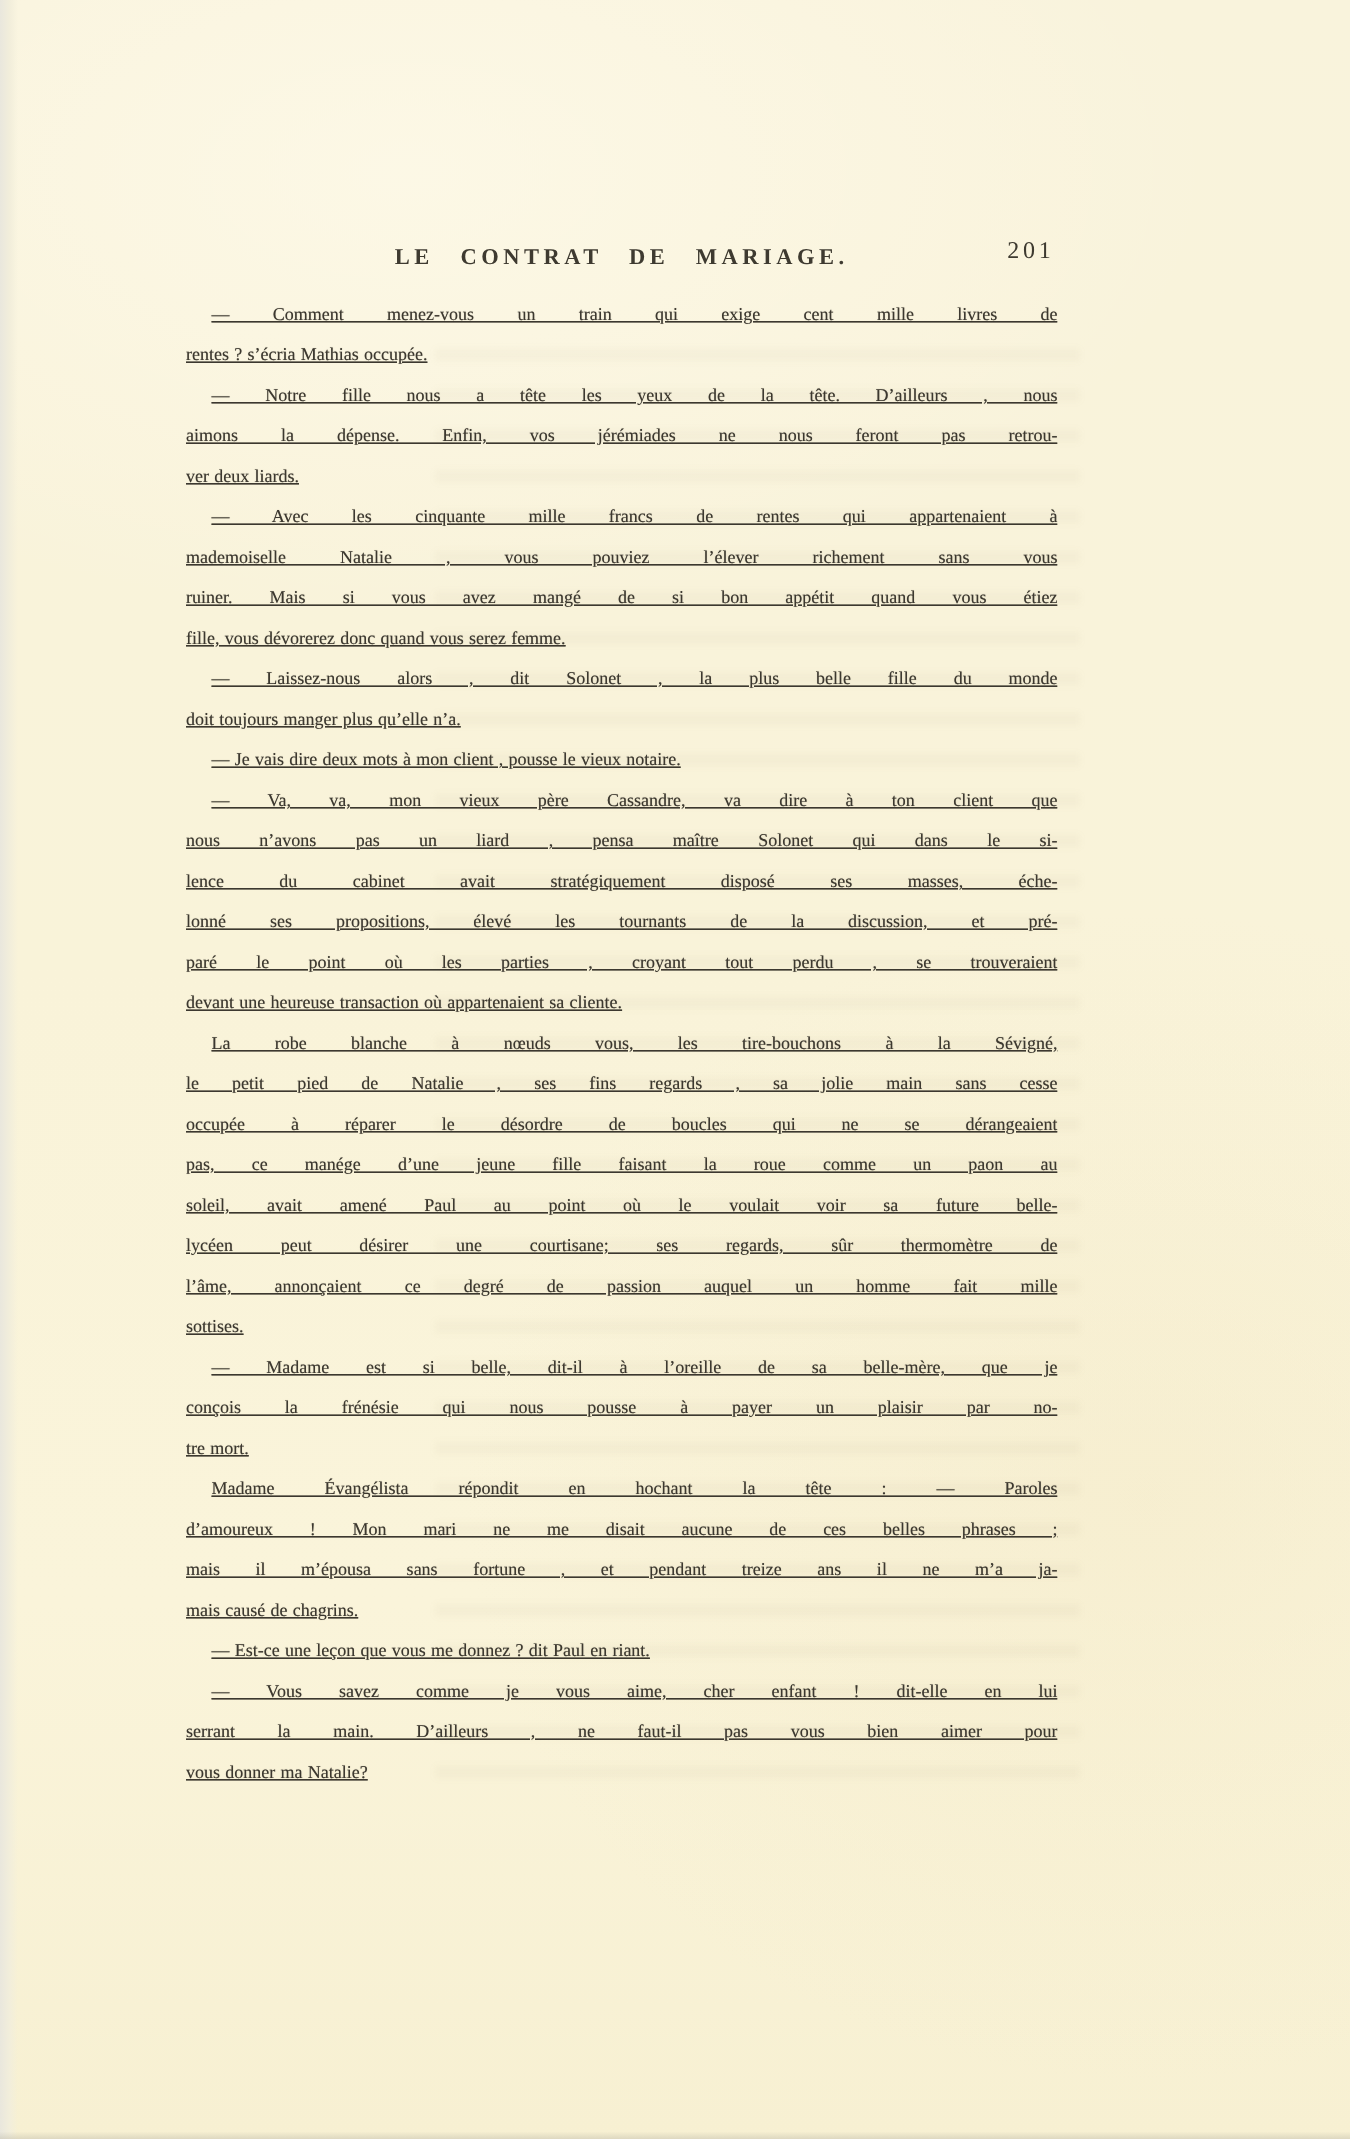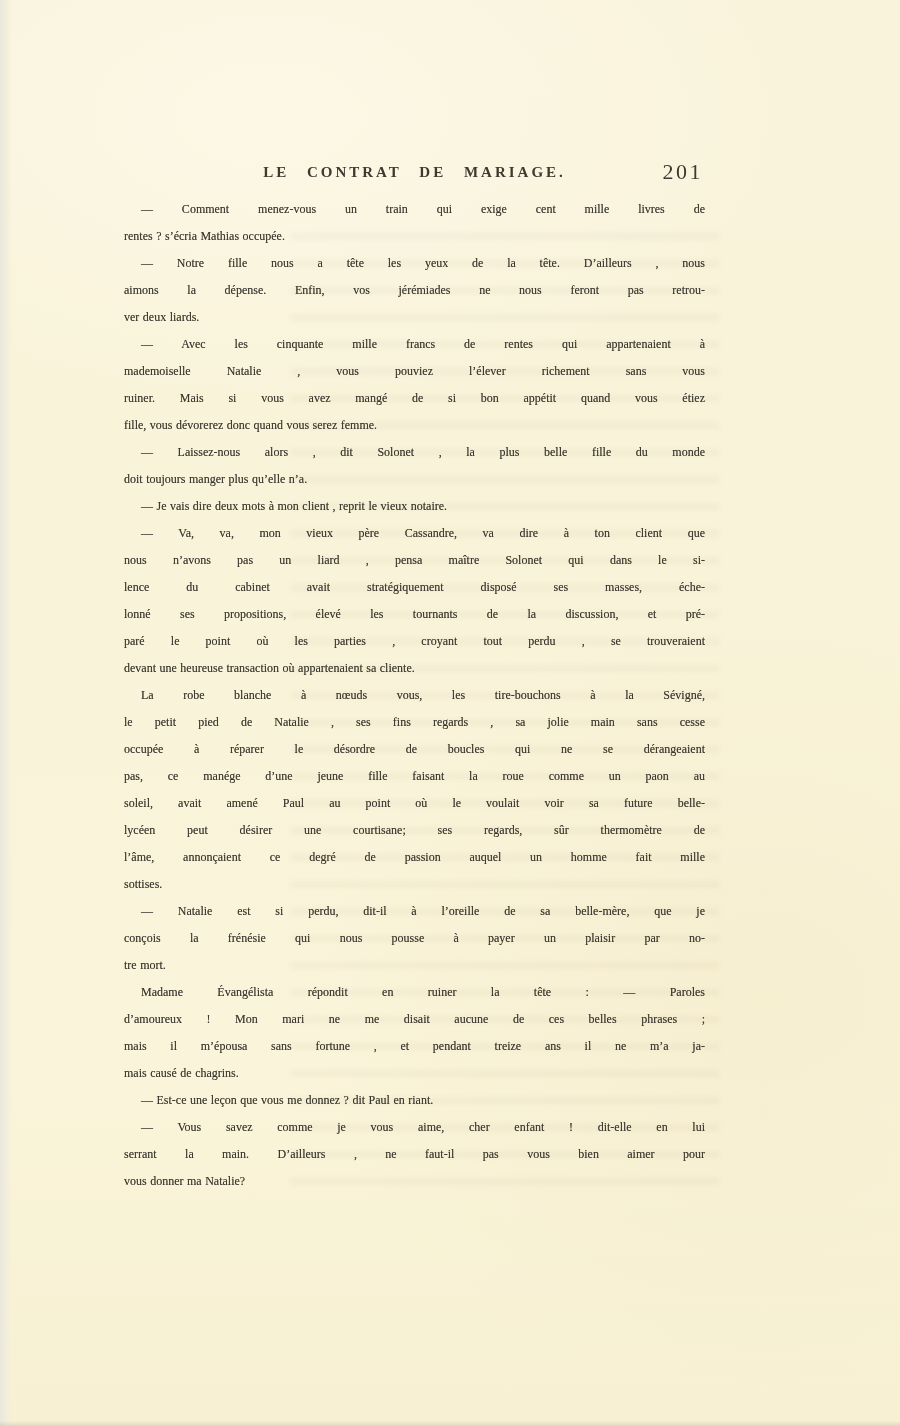--- a/index.html
+++ b/index.html
@@ -46,20 +46,21 @@
     );
     filter: blur(2px);
     pointer-events: none;
   }
   .textblock {
     position: absolute;
     left: 124px;
     top: 162px;
     width: 581px;
     color: #3c382f;
+    text-decoration: underline;
   }
   .running-header {
     position: relative;
     height: 22px;
   }
   .running-title {
     position: absolute;
     left: 50%;
     transform: translateX(-50%);
     top: 2px;
@@ -67,21 +68,21 @@
     font-weight: 700;
     letter-spacing: 3px;
     word-spacing: 11px;
     white-space: nowrap;
     color: #3e3a30;
   }
   .page-number {
     position: absolute;
     right: 2px;
     top: -3px;
-    font-size: 22px;
+    font-size: 16px;
     letter-spacing: 2.5px;
     color: #3e3a30;
     margin-left: 28px;
   }
   .page-body {
     margin-top: 12px;
     font-size: 12px;
     line-height: 27px;
     word-spacing: 0.5px;
     text-shadow: 0 0 0.5px rgba(60,56,47,0.55);
@@ -127,47 +128,47 @@
           <div class="line first">— Avec les cinquante mille francs de rentes qui appartenaient à</div>
           <div class="line">mademoiselle Natalie , vous pouviez l’élever richement sans vous</div>
           <div class="line">ruiner. Mais si vous avez mangé de si bon appétit quand vous étiez</div>
           <div class="line last">fille, vous dévorerez donc quand vous serez femme.</div>
         </div>
         <div class="para">
           <div class="line first">— Laissez-nous alors , dit Solonet , la plus belle fille du monde</div>
           <div class="line last">doit toujours manger plus qu’elle n’a.</div>
         </div>
         <div class="para">
-          <div class="line first last">— Je vais dire deux mots à mon client , reprit le vieux notaire.</div>
+          <div class="line first last">— Je vais dire deux mots à mon client , pousse le vieux notaire.</div>
         </div>
         <div class="para">
           <div class="line first">— Va, va, mon vieux père Cassandre, va dire à ton client que</div>
           <div class="line">nous n’avons pas un liard , pensa maître Solonet qui dans le si-</div>
           <div class="line">lence du cabinet avait stratégiquement disposé ses masses, éche-</div>
           <div class="line">lonné ses propositions, élevé les tournants de la discussion, et pré-</div>
           <div class="line">paré le point où les parties , croyant tout perdu , se trouveraient</div>
           <div class="line last">devant une heureuse transaction où appartenaient sa cliente.</div>
         </div>
         <div class="para">
           <div class="line first">La robe blanche à nœuds vous, les tire-bouchons à la Sévigné,</div>
           <div class="line">le petit pied de Natalie , ses fins regards , sa jolie main sans cesse</div>
           <div class="line">occupée à réparer le désordre de boucles qui ne se dérangeaient</div>
           <div class="line">pas, ce manége d’une jeune fille faisant la roue comme un paon au</div>
           <div class="line">soleil, avait amené Paul au point où le voulait voir sa future belle-</div>
           <div class="line">lycéen peut désirer une courtisane; ses regards, sûr thermomètre de</div>
           <div class="line">l’âme, annonçaient ce degré de passion auquel un homme fait mille</div>
           <div class="line last">sottises.</div>
         </div>
         <div class="para">
-          <div class="line first">— Natalie est si perdu, dit-il à l’oreille de sa belle-mère, que je</div>
+          <div class="line first">— Madame est si belle, dit-il à l’oreille de sa belle-mère, que je</div>
           <div class="line">conçois la frénésie qui nous pousse à payer un plaisir par no-</div>
           <div class="line last">tre mort.</div>
         </div>
         <div class="para">
-          <div class="line first">Madame Évangélista répondit en ruiner la tête : — Paroles</div>
+          <div class="line first">Madame Évangélista répondit en hochant la tête : — Paroles</div>
           <div class="line">d’amoureux ! Mon mari ne me disait aucune de ces belles phrases ;</div>
           <div class="line">mais il m’épousa sans fortune , et pendant treize ans il ne m’a ja-</div>
           <div class="line last">mais causé de chagrins.</div>
         </div>
         <div class="para">
           <div class="line first last">— Est-ce une leçon que vous me donnez ? dit Paul en riant.</div>
         </div>
         <div class="para">
           <div class="line first">— Vous savez comme je vous aime, cher enfant ! dit-elle en lui</div>
           <div class="line">serrant la main. D’ailleurs , ne faut-il pas vous bien aimer pour</div>

